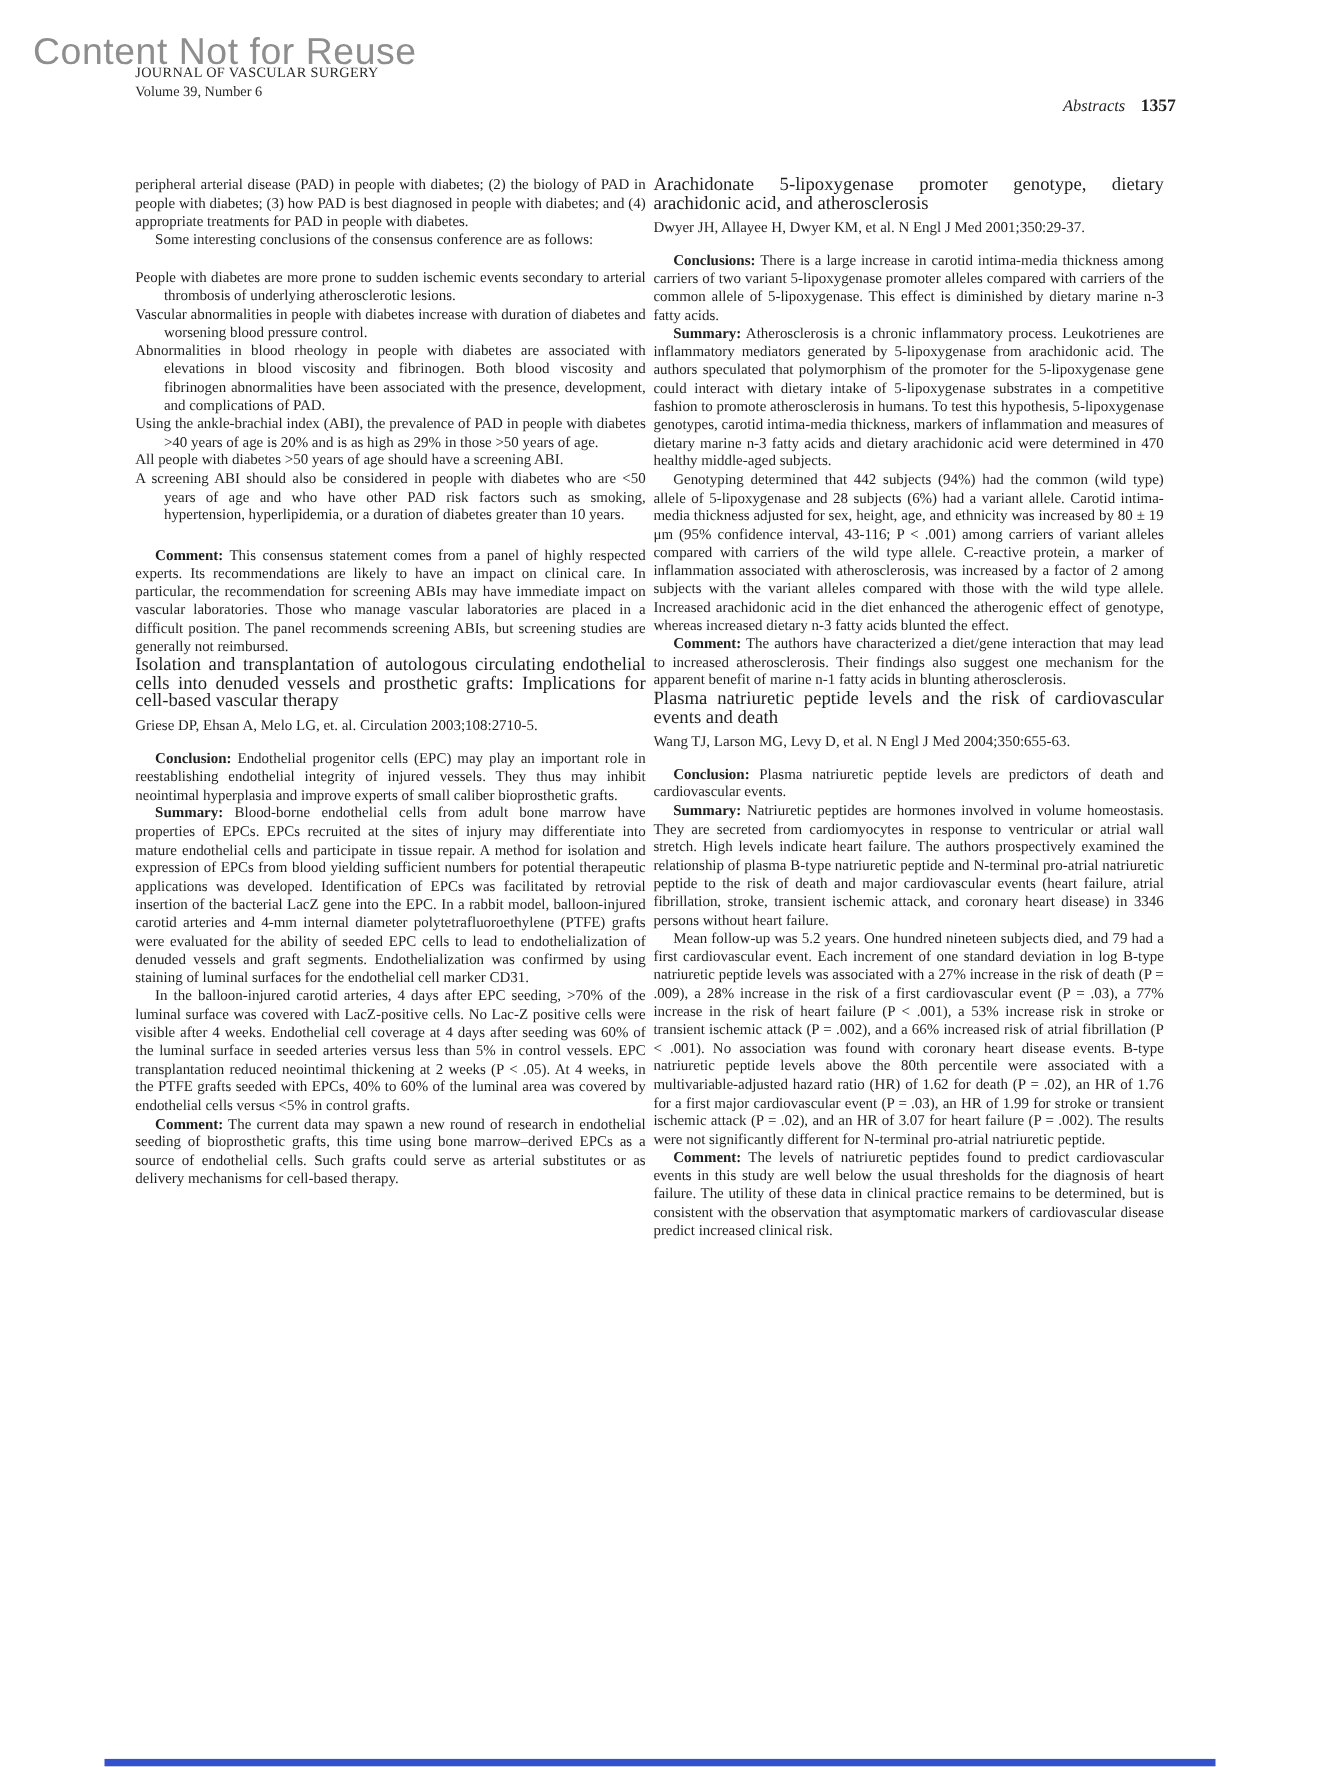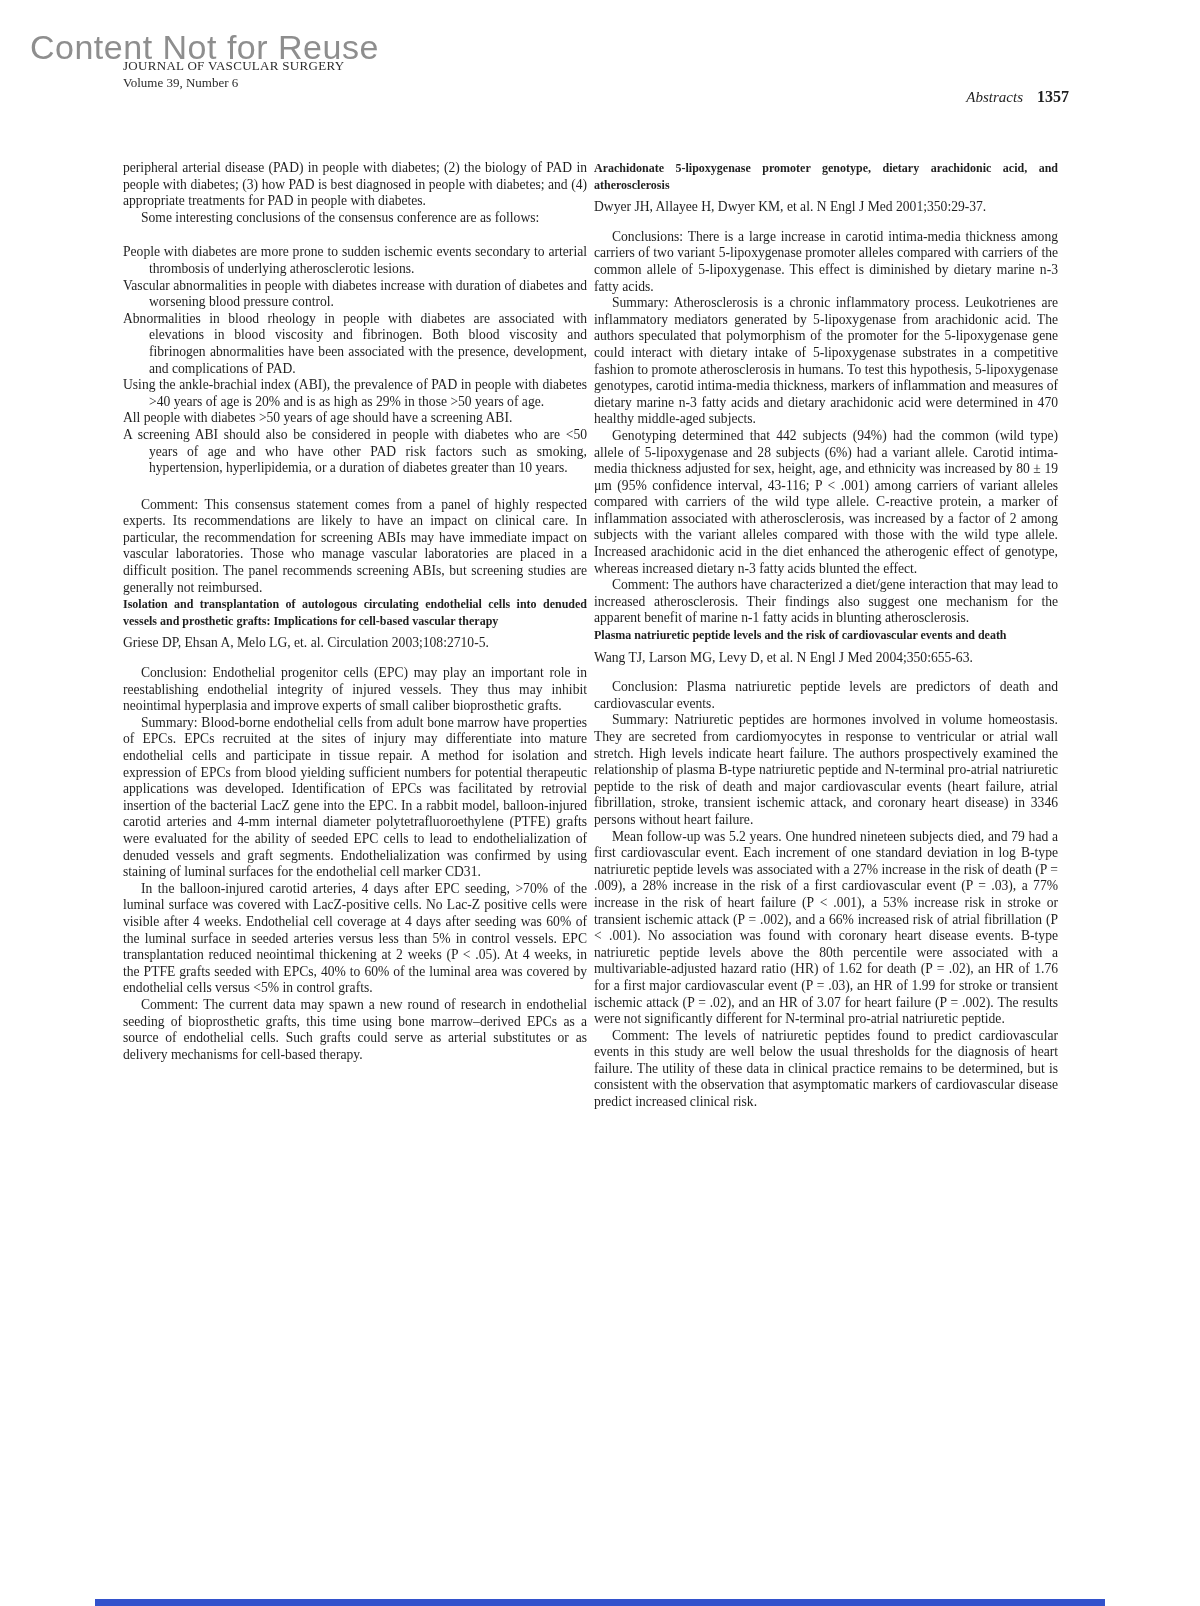--- a/index.html
+++ b/index.html
@@ -34,29 +34,29 @@
     position:absolute; left:123px; top:160px;
     width:946px;
     display:flex; gap:7px;
   }
   .col { width:464px; font-size:13.6px; line-height:16.6px; text-align:justify; }
 
   p { margin:0; }
   .para { text-indent:18px; }
   .flush { text-indent:0; }
   .hang { padding-left:26px; text-indent:-26px; }
-  .lead { font-weight:normal; }
+  .lead { font-weight:bold; }
 
   .intro-list { margin-top:18px; }
   .after-list { margin-top:20px; }
   .section-gap { margin-top:54px; }
   .section-gap-right { margin-top:46px; }
 
   .abs-title {
-    font-weight:bold; font-size:12px; line-height:16.6px;
+    font-weight:normal; font-size:17px; line-height:16.6px;
     margin:0 0 6px 0; text-align:justify;
   }
   .citation { text-indent:0; margin-bottom:13px; }
 
   .footer-bar {
     position:absolute; left:95px; bottom:0;
     width:1010px; height:7px;
   }
 </style>
 </head>

